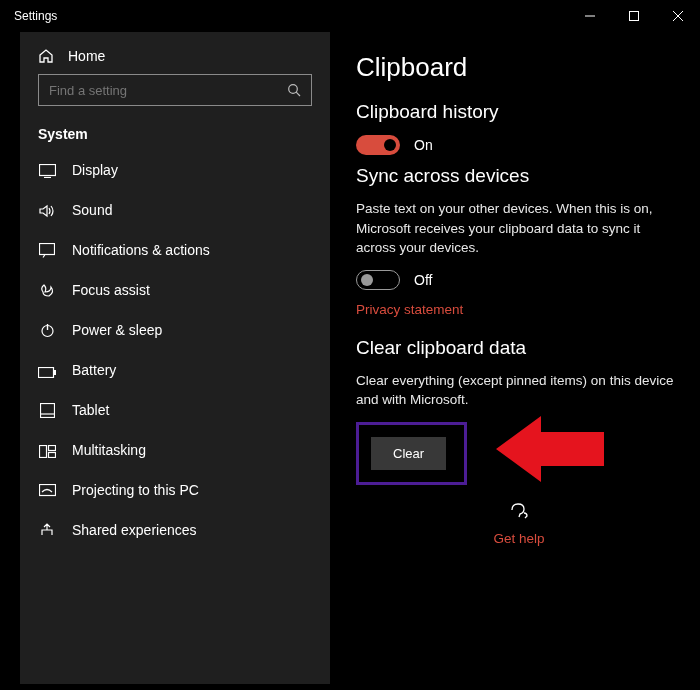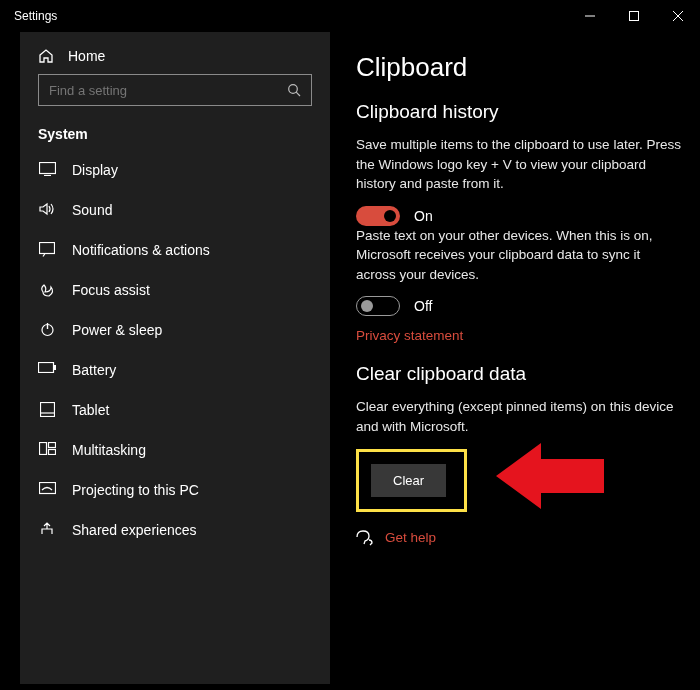--- a/index.html
+++ b/index.html
@@ -9,41 +9,41 @@
     .titlebar .spacer { flex:1; }
     .tc { width:44px; height:32px; display:flex; align-items:center; justify-content:center; }
     .content { flex:1; display:flex; min-height:0; }
     .sidebar { width:310px; background:#1f1f1f; display:flex; flex-direction:column; padding-top:6px;margin-left:20px; }
     .home { display:flex; align-items:center; gap:14px; padding:10px 18px; font-size:14px; }
     .search-wrap { padding:0 18px 10px; }
     .search { display:flex; align-items:center; border:1px solid #8a8a8a; height:32px; padding:0 10px; background:#1f1f1f; }
     .search input { flex:1; background:transparent; border:none; outline:none; color:#cfcfcf; font-size:13px; }
     .cat { padding:10px 18px 8px; font-size:14px; font-weight:600; }
     .navlist { flex:1; overflow-y:hidden; }
-    .navitem { display:flex; align-items:flex-start; gap:16px; padding:12px 18px; font-size:14px; position:relative; }
+    .navitem { display:flex; align-items:flex-end; gap:16px; padding:12px 18px; font-size:14px; position:relative; }
     .navitem .icon { width:18px; display:flex; justify-content:center; }
     .main { flex:1; background:#000; padding:20px 18px 0 26px; overflow-y:hidden; }
     .page-title { font-size:26px; font-weight:350; margin-bottom:18px; }
     .sec-title { font-size:19px; font-weight:400; margin-bottom:12px; margin-top:10px;}
     .sec-title.top{margin-top:0;}
     .desc { font-size:13.5px; line-height:1.45; color:#e8e8e8; margin-bottom:12px;}
     .toggle-row{display:flex;align-items:center;gap:14px;}
     .toggle{width:44px;height:20px;border-radius:10px;position:relative;}
     .toggle.on{background:#d84c3d;}
     .toggle.off{background:#000;border:1.5px solid #9a9a9a;}
     .knob{width:12px;height:12px;border-radius:50%;position:absolute;top:50%;transform:translateY(-50%);}
     .toggle.on .knob{right:4px;background:#000;}
     .toggle.off .knob{left:4px;background:#9a9a9a;}
     .toggle-label{font-size:14px;}
     .link-red{color:#d84c3d;font-size:13.5px;margin-bottom:20px;display:block;}
     .clear-wrap{position:relative;}
-    .clear-box{border:3px solid #fde047;padding:12px 18px 12px 12px;display:inline-block;}
+    .clear-box{border:3px solid #4c1d95;padding:12px 18px 12px 12px;display:inline-block;}
     .clear-btn{background:#383838;color:#fff;border:none;padding:9px 22px;font-size:13px;}
     .arrow{position:absolute;left:140px;top:-8px;}
-    .help-row{display:flex;align-items:center;gap:12px;margin-top:18px;}
+    .help-row{display:flex;align-items:center;gap:12px;margin-top:18px;flex-direction:column;}
     .help-row span:last-child{color:#d84c3d;font-size:13.5px;}
     svg{display:block;}
   </style>
 </head>
 <body>
 
 <div class="window">
 
   <div class="titlebar">
     <span>Settings</span>
@@ -178,28 +178,28 @@
             </span>
             <span>Shared experiences</span>
           </div>
       </div>
     </div>
 
     <div class="main">
       <div class="page-title">Clipboard</div>
 
       <div class="sec-title top">Clipboard history</div>
-      <div class="desc">Save multiple items to the clipboard to use later. Press the Windows logo key + V to view your clipboard history and paste from it.</div>
       <div class="toggle-row">
         <div class="toggle on">
             <div class="knob"></div>
           </div>
         <span class="toggle-label">On</span>
       </div>
 
+      <div class="sec-title">Sync across devices</div>
       <div class="desc">Paste text on your other devices. When this is on, Microsoft receives your clipboard data to sync it across your devices.</div>
       <div class="toggle-row" style="margin-bottom:12px;">
         <div class="toggle off">
             <div class="knob"></div>
           </div>
         <span class="toggle-label">Off</span>
       </div>
       <a class="link-red">Privacy statement</a>
 
       <div class="sec-title">Clear clipboard data</div>

